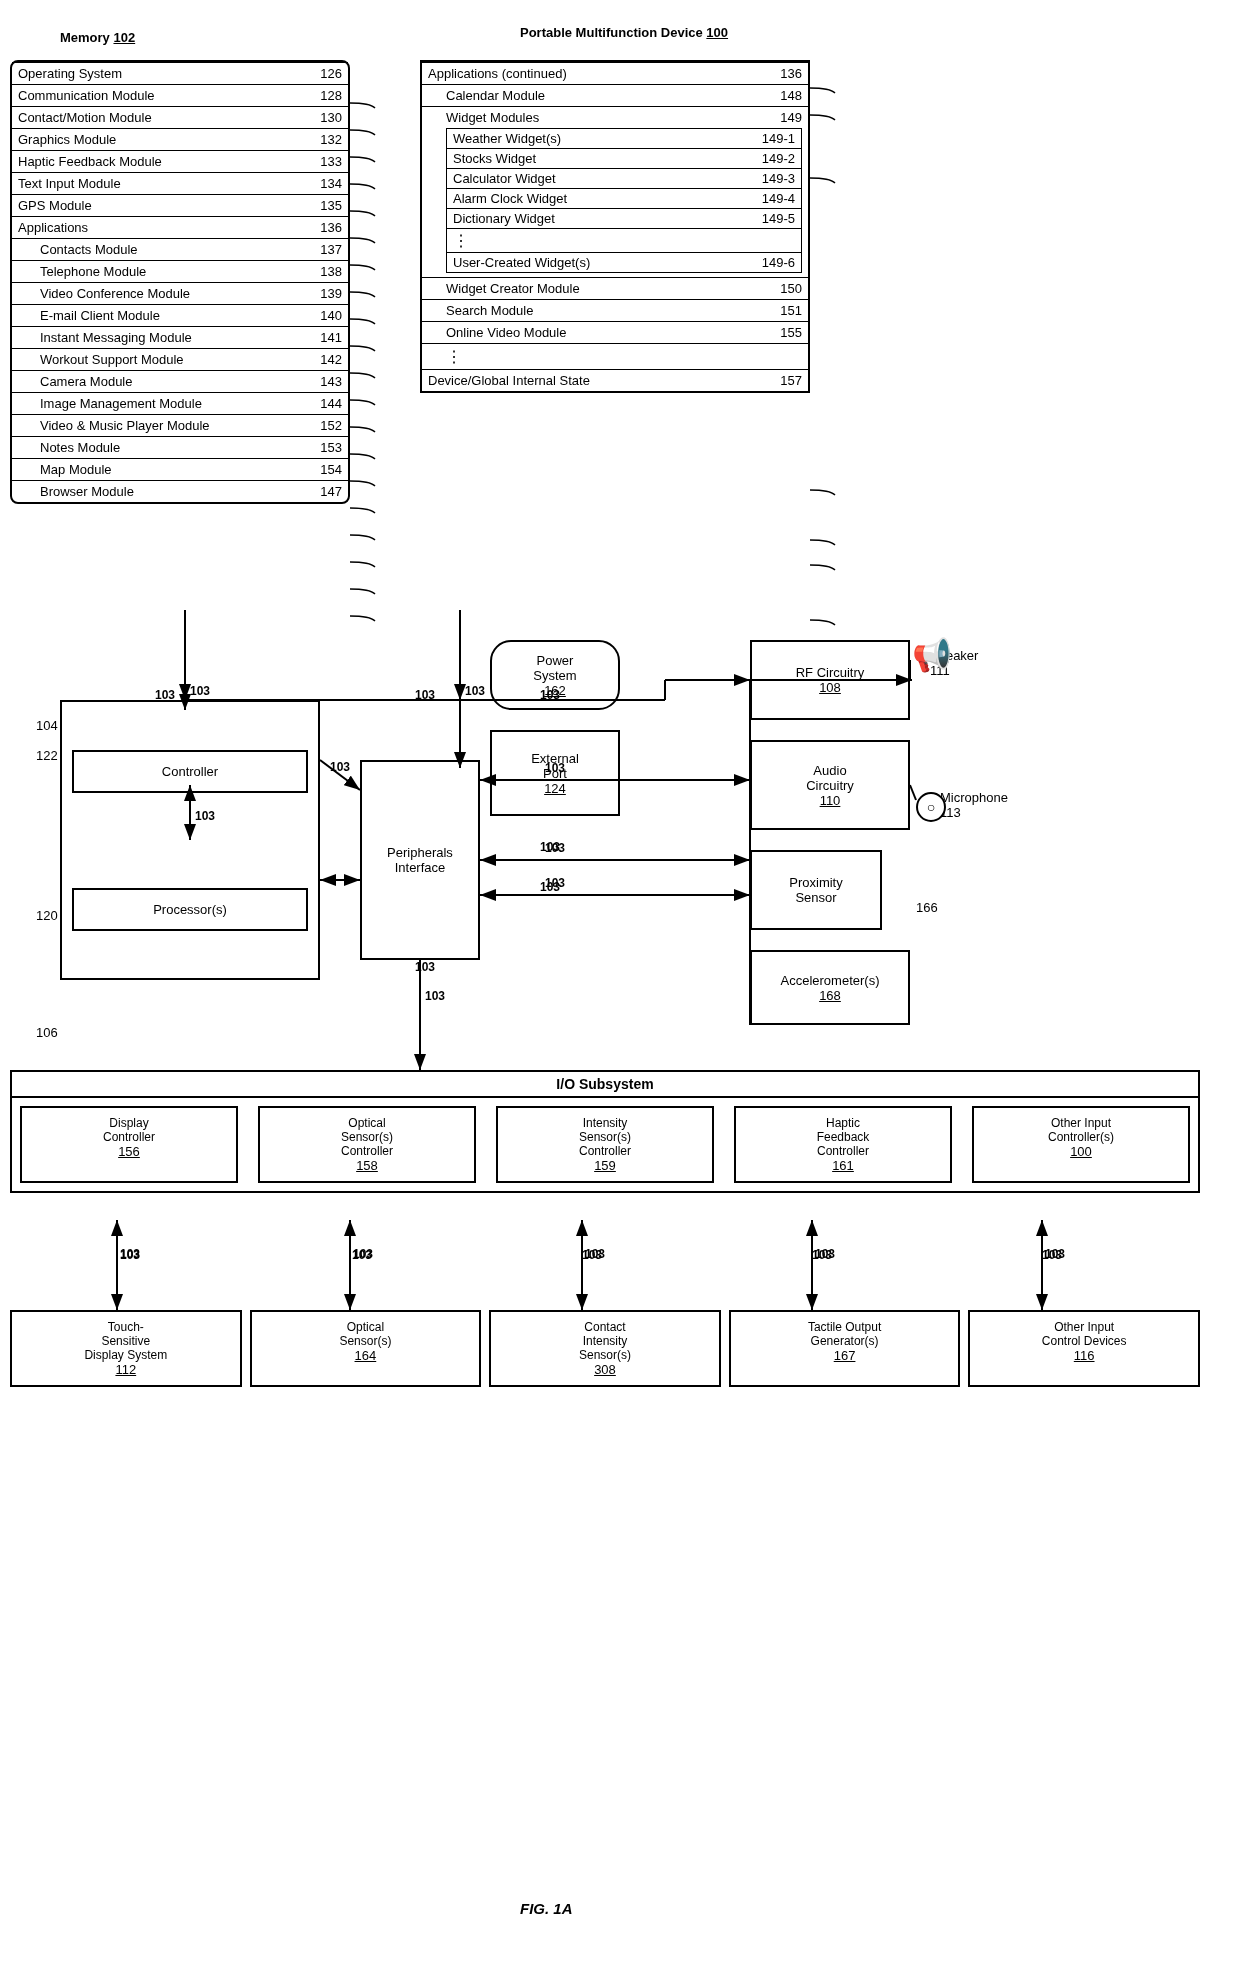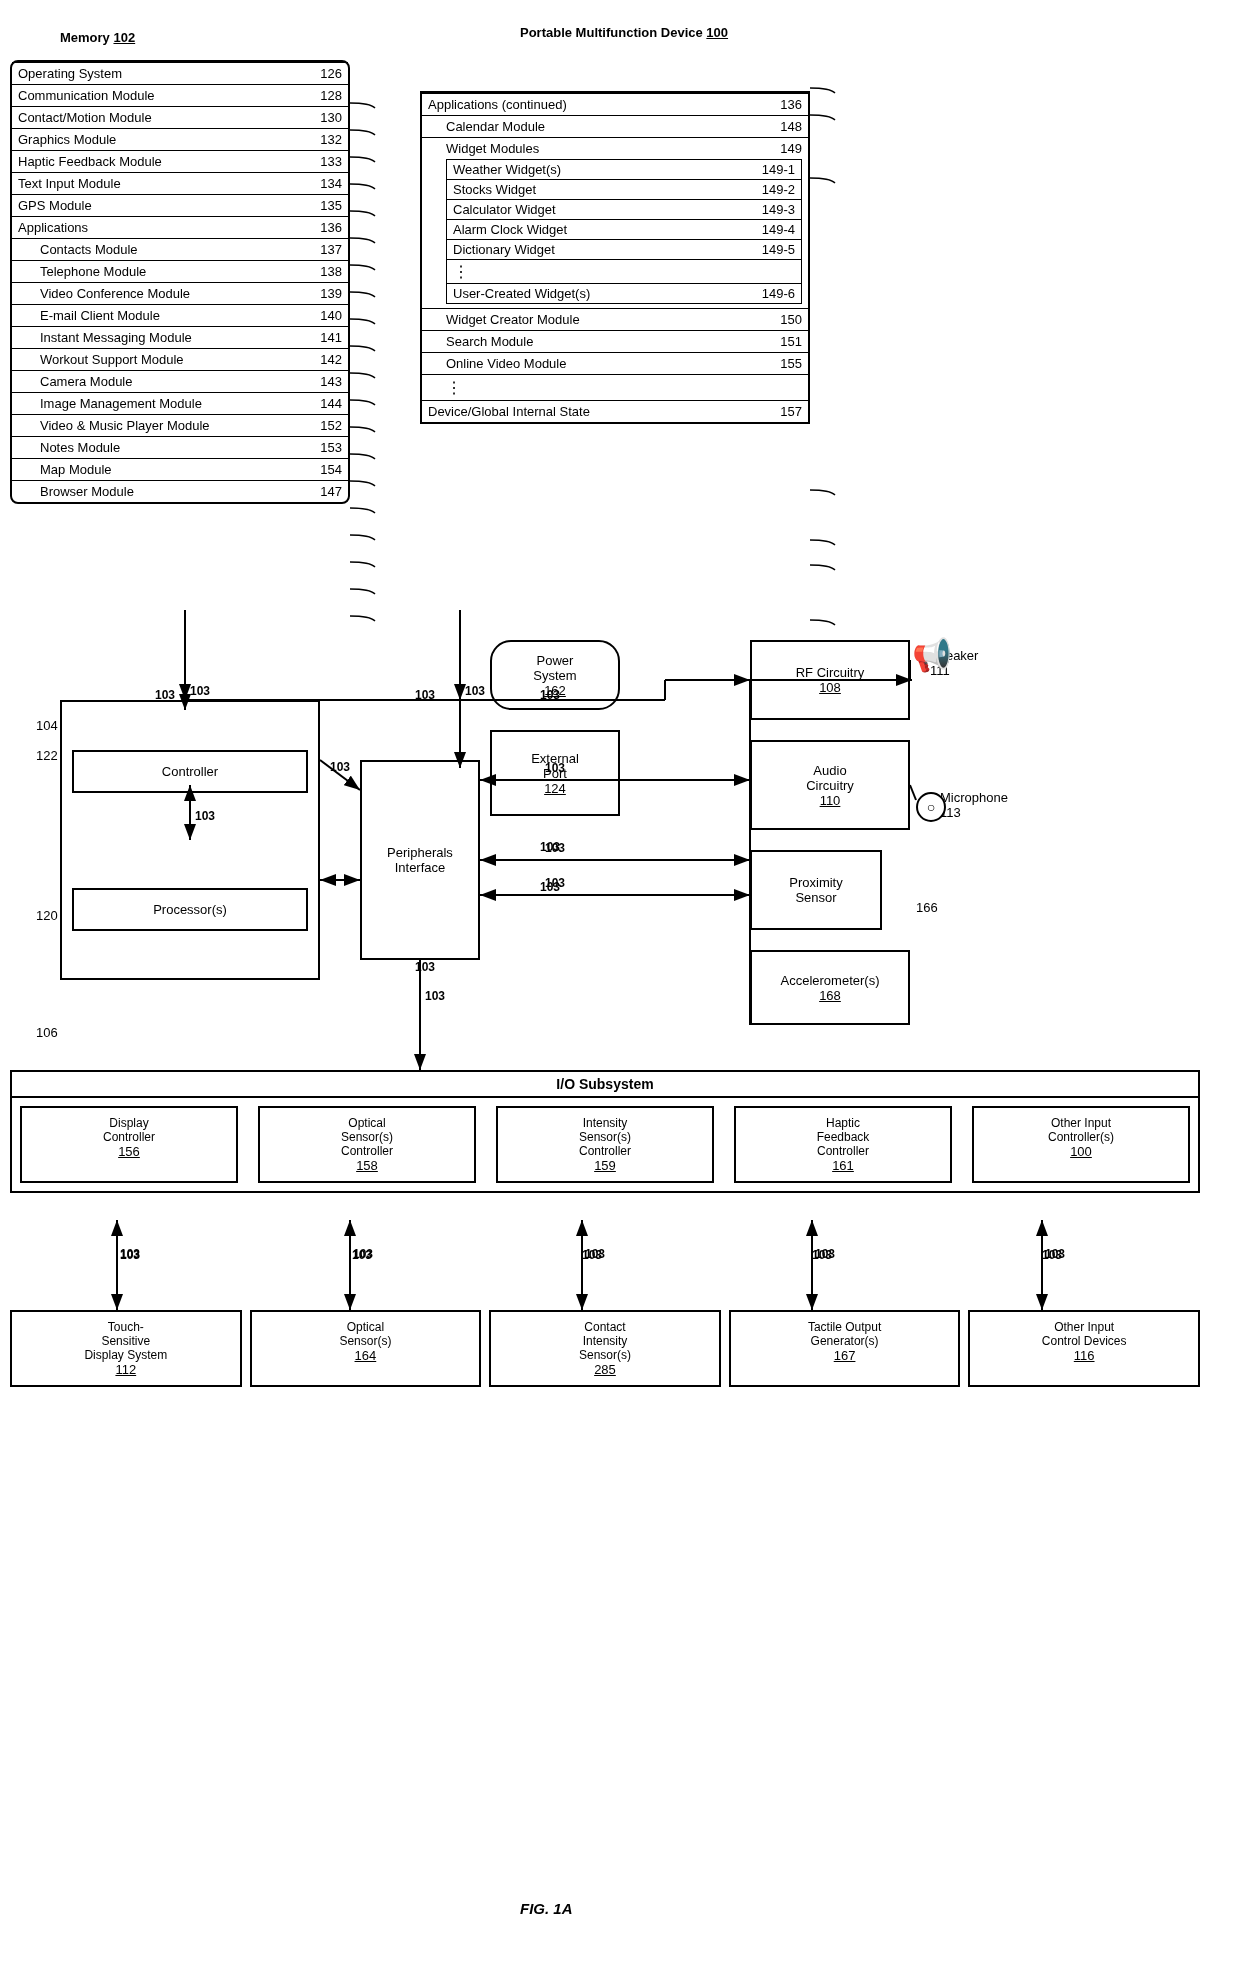--- a/index.html
+++ b/index.html
@@ -38,21 +38,20 @@
       padding-left: 28px;
     }
     
     .pmd-box {
       position: absolute;
       top: 60px;
       left: 420px;
       width: 380px;
       border: 2px solid #000;
       background: #fff;
-      margin-top: 31px;
     }
     .pmd-row {
       display: flex;
       justify-content: space-between;
       border-top: 1px solid #000;
       padding: 3px 6px;
       font-size: 13px;
     }
     .pmd-row.indent {
       padding-left: 24px;
@@ -442,21 +441,21 @@
   <div style="position:absolute; top:1248px; left:1042px; font-size:12px; font-weight:bold;">103</div>
 
   <div style="position:absolute; top:1310px; left:10px; width:1190px; display:flex; gap:8px;">
     <div class="bottom-cell" style="flex:1;">
       Touch-<br>Sensitive<br>Display System<br><span class="ref">112</span>
     </div>
     <div class="bottom-cell" style="flex:1;">
       Optical<br>Sensor(s)<br><span class="ref">164</span>
     </div>
     <div class="bottom-cell" style="flex:1;">
-      Contact<br>Intensity<br>Sensor(s)<br><span class="ref">285</span>
+      Contact<br>Intensity<br>Sensor(s)<br><span class="ref">308</span>
     </div>
     <div class="bottom-cell" style="flex:1;">
       Tactile Output<br>Generator(s)<br><span class="ref">167</span>
     </div>
     <div class="bottom-cell" style="flex:1;">
       Other Input<br>Control Devices<br><span class="ref">116</span>
     </div>
   </div>
 
   <div class="fig-label" style="top:1900px; left:520px;">FIG. 1A</div>

